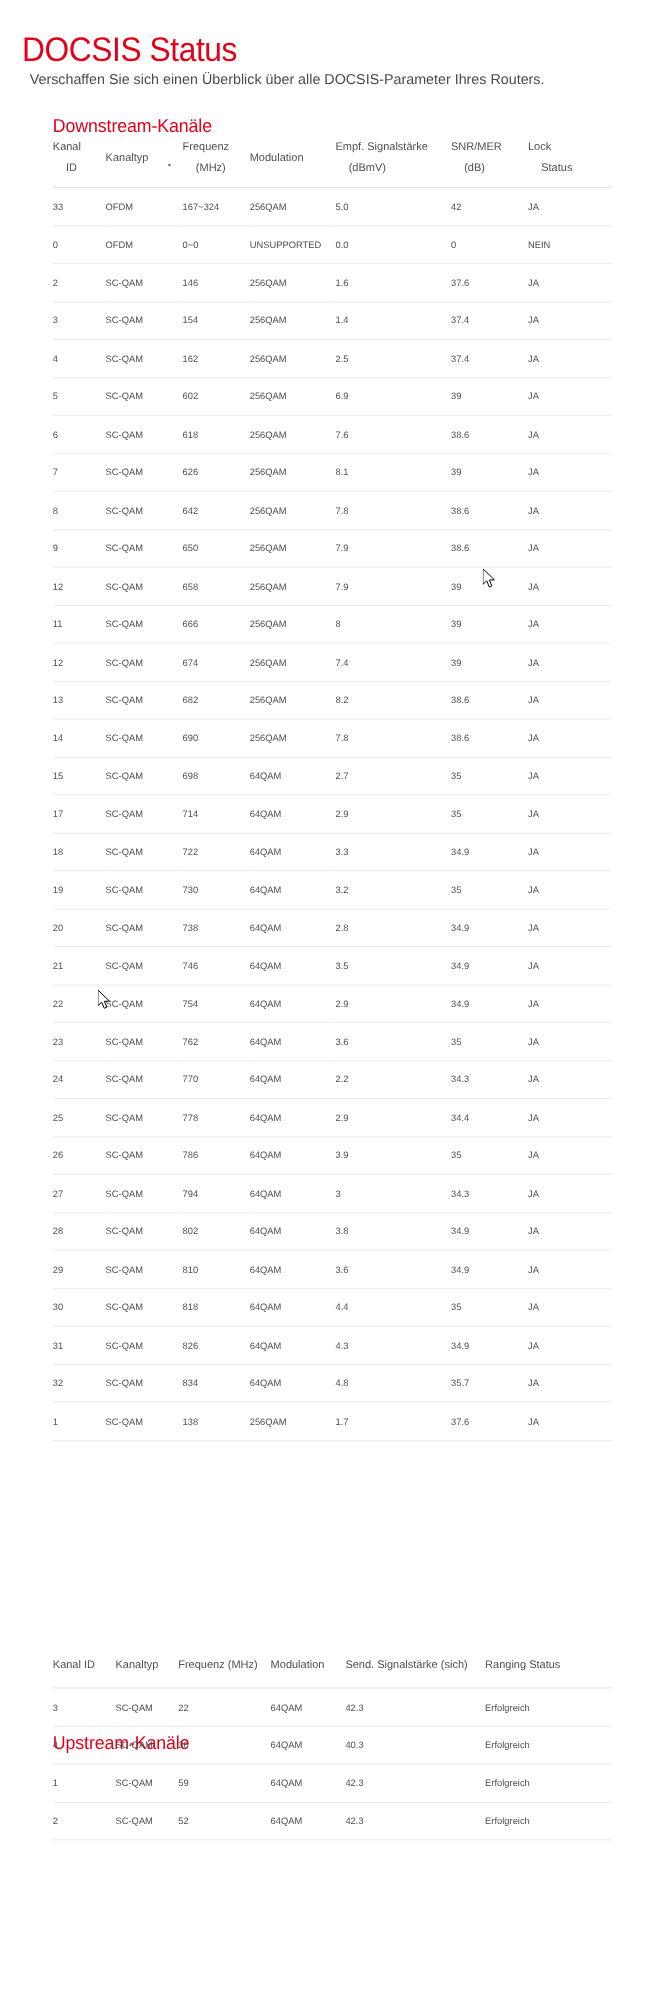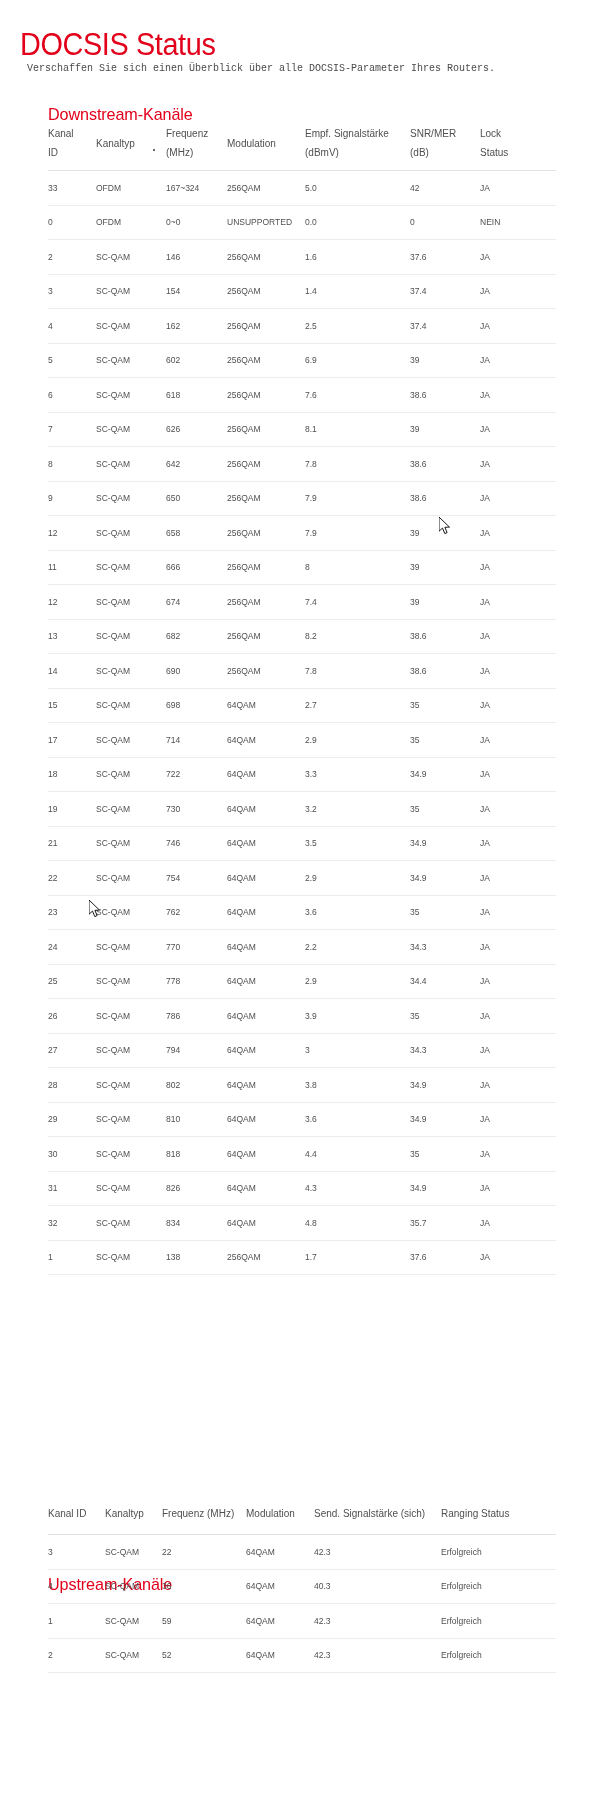--- a/index.html
+++ b/index.html
@@ -36,25 +36,24 @@
     font-family: "Liberation Sans", sans-serif;
     transform: scaleX(0.93);
     transform-origin: left top;
     white-space: nowrap;
   }
 
   .page-subtitle {
     position: absolute;
     left: 27px;
     top: 52px;
-    font-size: 10px;
+    font-size: 13px;
     line-height: 14px;
     color: #4a4a4a;
     white-space: nowrap;
-    font-family: Liberation Mono, monospace;
   }
 
   
   .section-title {
     position: absolute;
     font-size: 17px;
     line-height: 22px;
     font-weight: 400;
     color: #e2001a;
     letter-spacing: -0.1px;
@@ -92,21 +91,21 @@
     white-space: nowrap;
     vertical-align: middle;
   }
 
   
   .ds-head th { height: 50px; position: relative; }
   .ds-head .h-top {
     position: absolute; top: 8px; left: 0; white-space: nowrap;
   }
   .ds-head .h-bot {
-    position: absolute; top: 27px; left: 0; white-space: nowrap;
+    position: absolute; top: 27px; left: 12px; white-space: nowrap;
   }
   .ds-head .h-mid {
     position: absolute; top: 18px; left: 0; white-space: nowrap;
   }
   .ds-head .h-dot {
     position: absolute; top: 29px; left: 57px;
     width: 2px; height: 2px; background: #6a6a6a;
   }
 
   .ds-head th { border-bottom: 1px solid #e3e3e3; }
@@ -370,20 +369,29 @@
           <td>34.9</td>
           <td>JA</td>
         </tr>
         <tr>
           <td>19</td>
           <td>SC-QAM</td>
           <td>730</td>
           <td>64QAM</td>
           <td>3.2</td>
           <td>35</td>
+          <td>JA</td>
+        </tr>
+        <tr>
+          <td>20</td>
+          <td>SC-QAM</td>
+          <td>738</td>
+          <td>64QAM</td>
+          <td>2.8</td>
+          <td>34.9</td>
           <td>JA</td>
         </tr>
         <tr>
           <td>21</td>
           <td>SC-QAM</td>
           <td>746</td>
           <td>64QAM</td>
           <td>3.5</td>
           <td>34.9</td>
           <td>JA</td>

